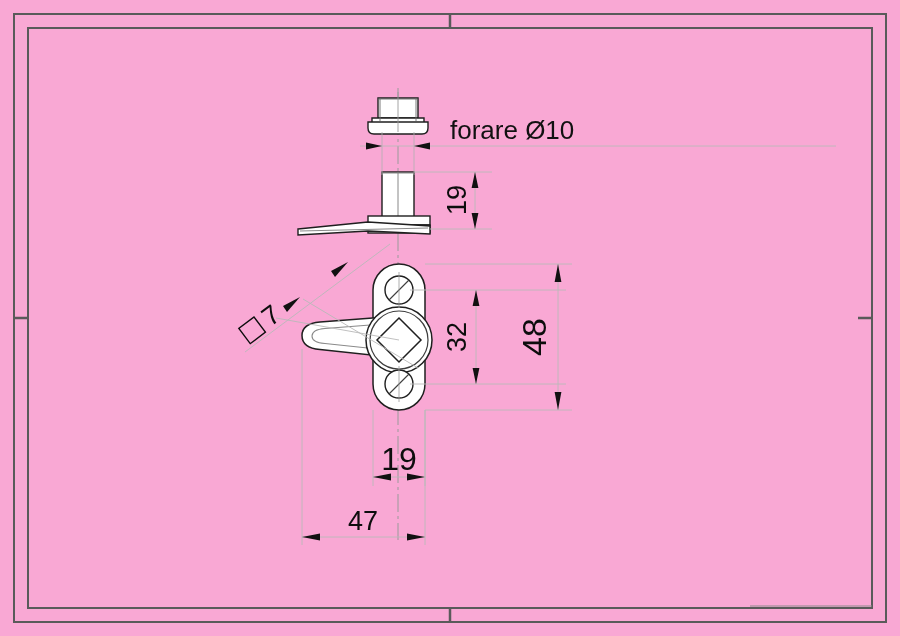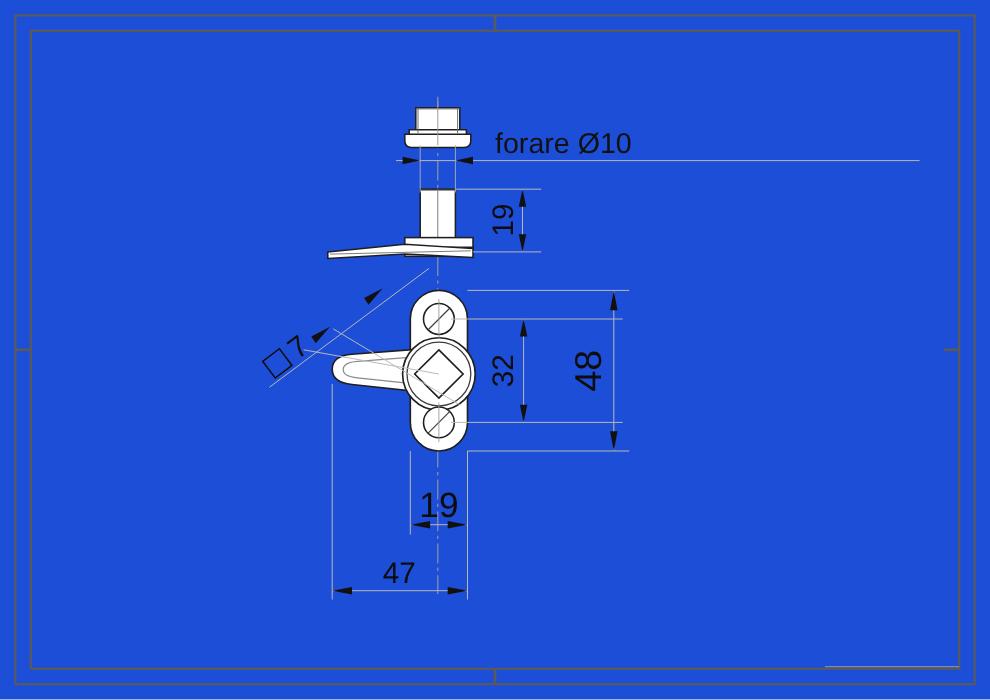--- a/index.html
+++ b/index.html
@@ -7,21 +7,21 @@
     padding: 0;
     background: #ffffff;
   }
   body {
     font-family: "Liberation Sans", sans-serif;
   }
   #sheet {
     position: relative;
     width: 900px;
     height: 636px;
-    background: #1d4ed8;
+    background: #f9a8d4;
     overflow: hidden;
     text-align: right;
   }
   #drawing-svg {
     position: absolute;
     left: 0;
     top: 0;
     width: 900px;
     height: 636px;
     display: block;

